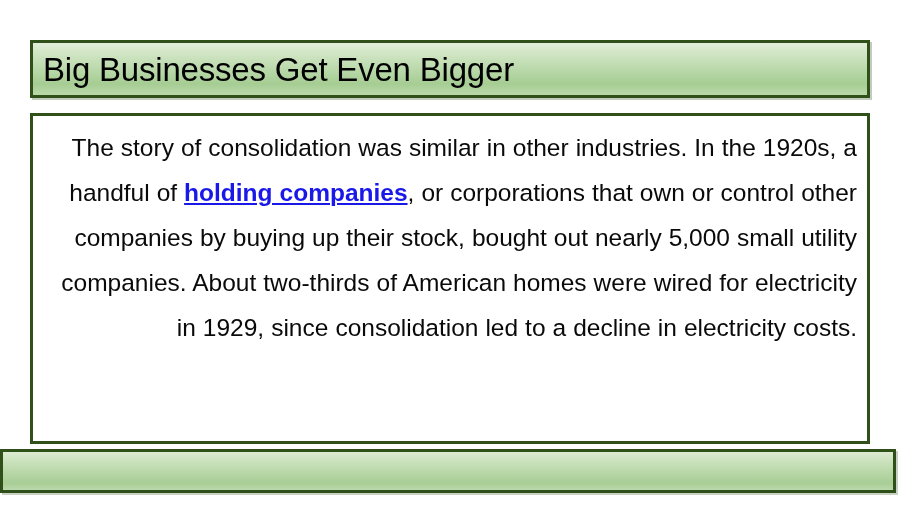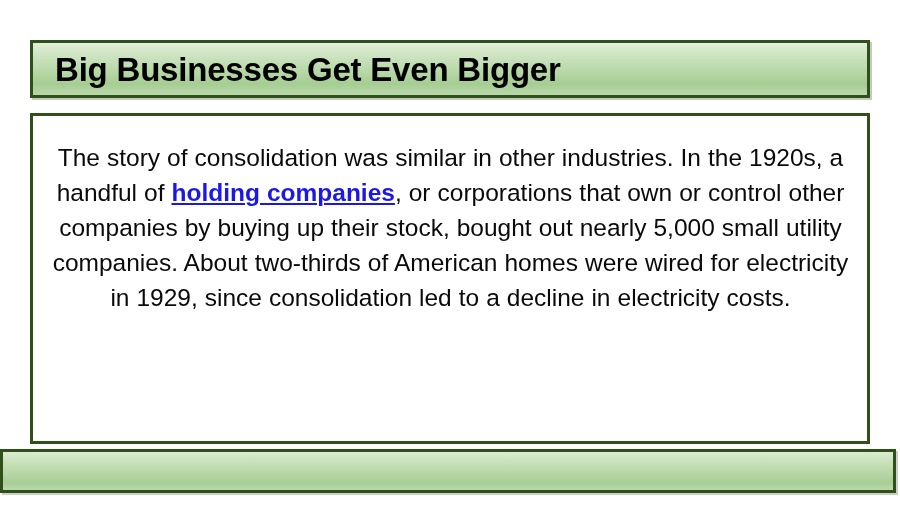--- a/index.html
+++ b/index.html
@@ -38,48 +38,48 @@
         #d2e6c6 18%,
         #b7d7a7 55%,
         #a6cd93 78%,
         #b9d8aa 100%);
     box-shadow: 2px 2px 0 rgba(120,140,110,0.45);
     display: flex;
     align-items: center;
   }
   #title-text {
     display: block;
-    margin: 12px;
+    margin: 0;
     padding: 0 0 0 10px;
     font-size: 33px;
-    font-weight: bold;
+    font-weight: normal;
     line-height: 1;
     color: #000000;
     letter-spacing: -0.2px;
     white-space: nowrap;
   }
 
   
   #content-box {
     position: absolute;
     left: 30px;
     top: 113px;
     width: 840px;
     height: 331px;
     box-sizing: border-box;
     border: 3px solid #2f5018;
     background: #ffffff;
   }
   #body-paragraph {
     margin: 0;
-    padding: 24px 10px 0 11px;
+    padding: 9px 10px 0 11px;
     font-size: 24.5px;
-    line-height: 35px;
+    line-height: 45px;
     color: #0a0a0a;
-    text-align: center;
+    text-align: right;
     word-spacing: 0.2px;
   }
   #holding-companies-link {
     color: #1a18e8;
     font-weight: bold;
     text-decoration: underline;
     text-decoration-thickness: 2px;
     text-underline-offset: 2px;
   }
 

